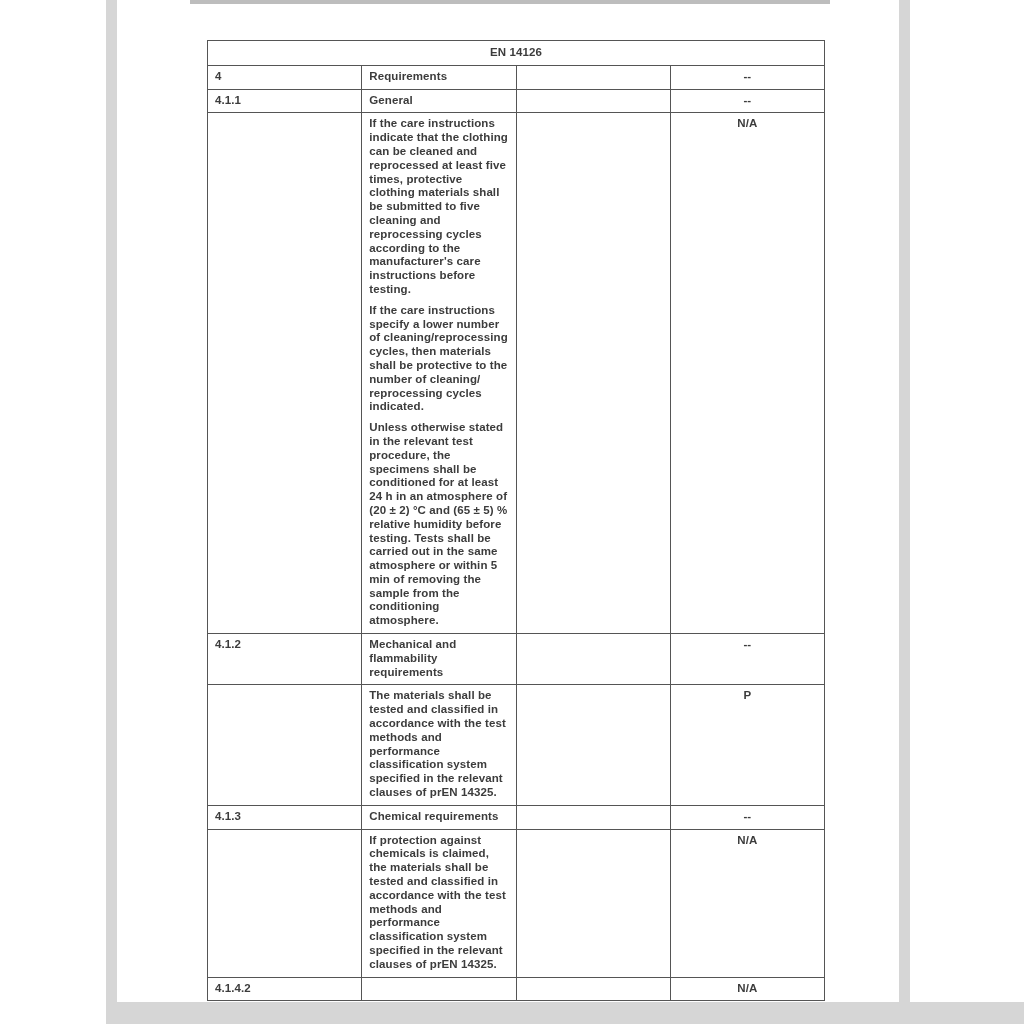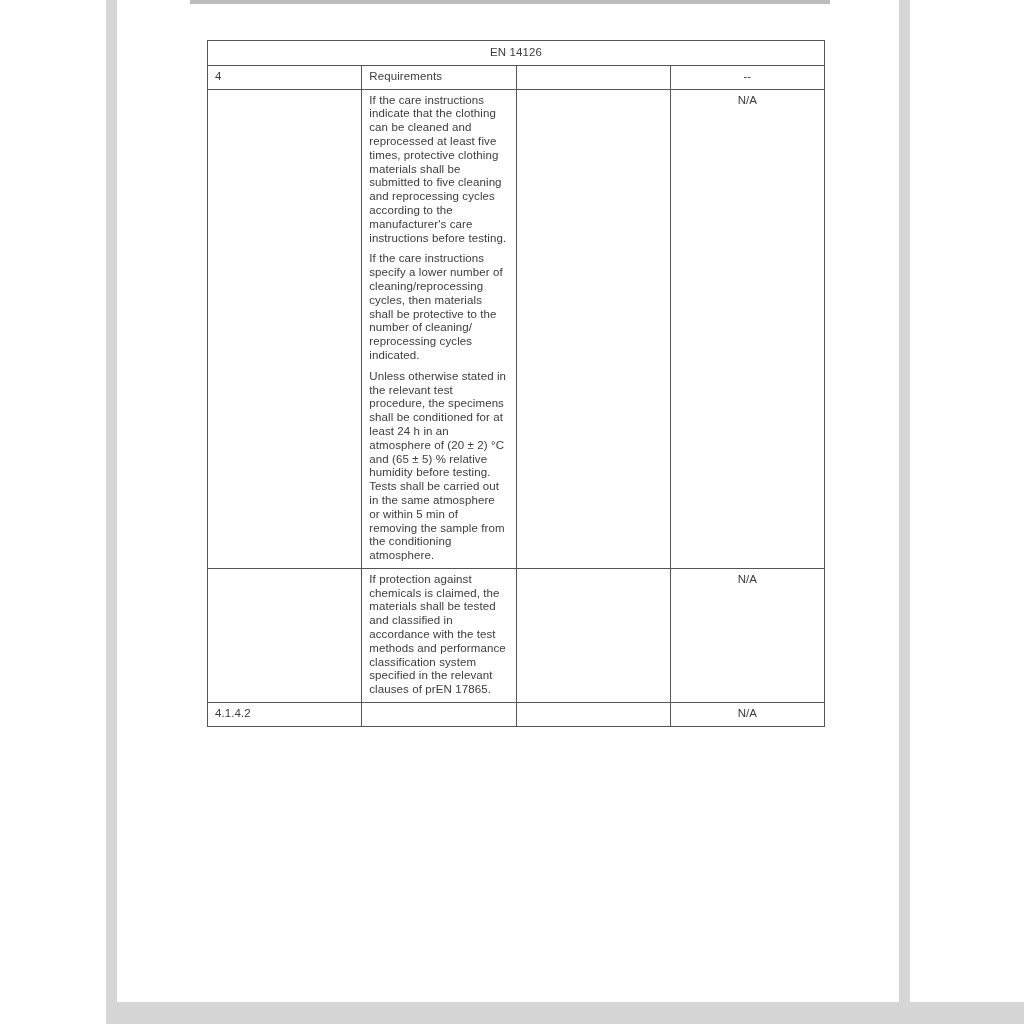--- a/index.html
+++ b/index.html
@@ -29,21 +29,21 @@
     border-collapse:collapse;
     table-layout:fixed;
     font-size:11.5px;
     line-height:1.2;
     letter-spacing:0.1px;
   }
   .doc-table th,.doc-table td{
     border:1px solid var(--border-gray);
     vertical-align:top;
     padding:4px 7px 5px 7px;
-    font-weight:normal;
+    font-weight:bold;
     margin-top:24px;
   }
   th.title-cell{
     text-align:center;
     padding:5px 4px;
     font-size:11.5px;
   }
   td.col-clause{width:70px;}
   td.col-desc{width:306px;}
   td.col-test{width:147px;}
@@ -68,33 +68,65 @@
   <tbody>
       <tr>
         <td class="col-clause">4</td>
         <td class="col-desc">
           <div class="para">Requirements</div>
         </td>
         <td class="col-test"></td>
         <td class="col-result">--</td>
       </tr>
       <tr>
+        <td class="col-clause">4.1.1</td>
+        <td class="col-desc">
+          <div class="para">General</div>
+        </td>
+        <td class="col-test"></td>
+        <td class="col-result">--</td>
+      </tr>
+      <tr>
         <td class="col-clause"></td>
         <td class="col-desc">
           <div class="para">If the care instructions indicate that the clothing can be cleaned and reprocessed at least five times, protective clothing materials shall be submitted to five cleaning and reprocessing cycles according to the manufacturer's care instructions before testing.</div>
           <div class="para">If the care instructions specify a lower number of cleaning/reprocessing cycles, then materials shall be protective to the number of cleaning/ reprocessing cycles indicated.</div>
           <div class="para">Unless otherwise stated in the relevant test procedure, the specimens shall be conditioned for at least 24 h in an atmosphere of (20 ± 2) °C and (65 ± 5) % relative humidity before testing. Tests shall be carried out in the same atmosphere or within 5 min of removing the sample from the conditioning atmosphere.</div>
         </td>
         <td class="col-test"></td>
         <td class="col-result">N/A</td>
       </tr>
       <tr>
+        <td class="col-clause">4.1.2</td>
+        <td class="col-desc">
+          <div class="para">Mechanical and flammability requirements</div>
+        </td>
+        <td class="col-test"></td>
+        <td class="col-result">--</td>
+      </tr>
+      <tr>
         <td class="col-clause"></td>
         <td class="col-desc">
-          <div class="para">If protection against chemicals is claimed, the materials shall be tested and classified in accordance with the test methods and performance classification system specified in the relevant clauses of prEN 17865.</div>
+          <div class="para">The materials shall be tested and classified in accordance with the test methods and performance classification system specified in the relevant clauses of prEN 14325.</div>
+        </td>
+        <td class="col-test"></td>
+        <td class="col-result">P</td>
+      </tr>
+      <tr>
+        <td class="col-clause">4.1.3</td>
+        <td class="col-desc">
+          <div class="para">Chemical requirements</div>
+        </td>
+        <td class="col-test"></td>
+        <td class="col-result">--</td>
+      </tr>
+      <tr>
+        <td class="col-clause"></td>
+        <td class="col-desc">
+          <div class="para">If protection against chemicals is claimed, the materials shall be tested and classified in accordance with the test methods and performance classification system specified in the relevant clauses of prEN 14325.</div>
         </td>
         <td class="col-test"></td>
         <td class="col-result">N/A</td>
       </tr>
       <tr>
         <td class="col-clause">4.1.4.2</td>
         <td class="col-desc"></td>
         <td class="col-test"></td>
         <td class="col-result">N/A</td>
       </tr>

